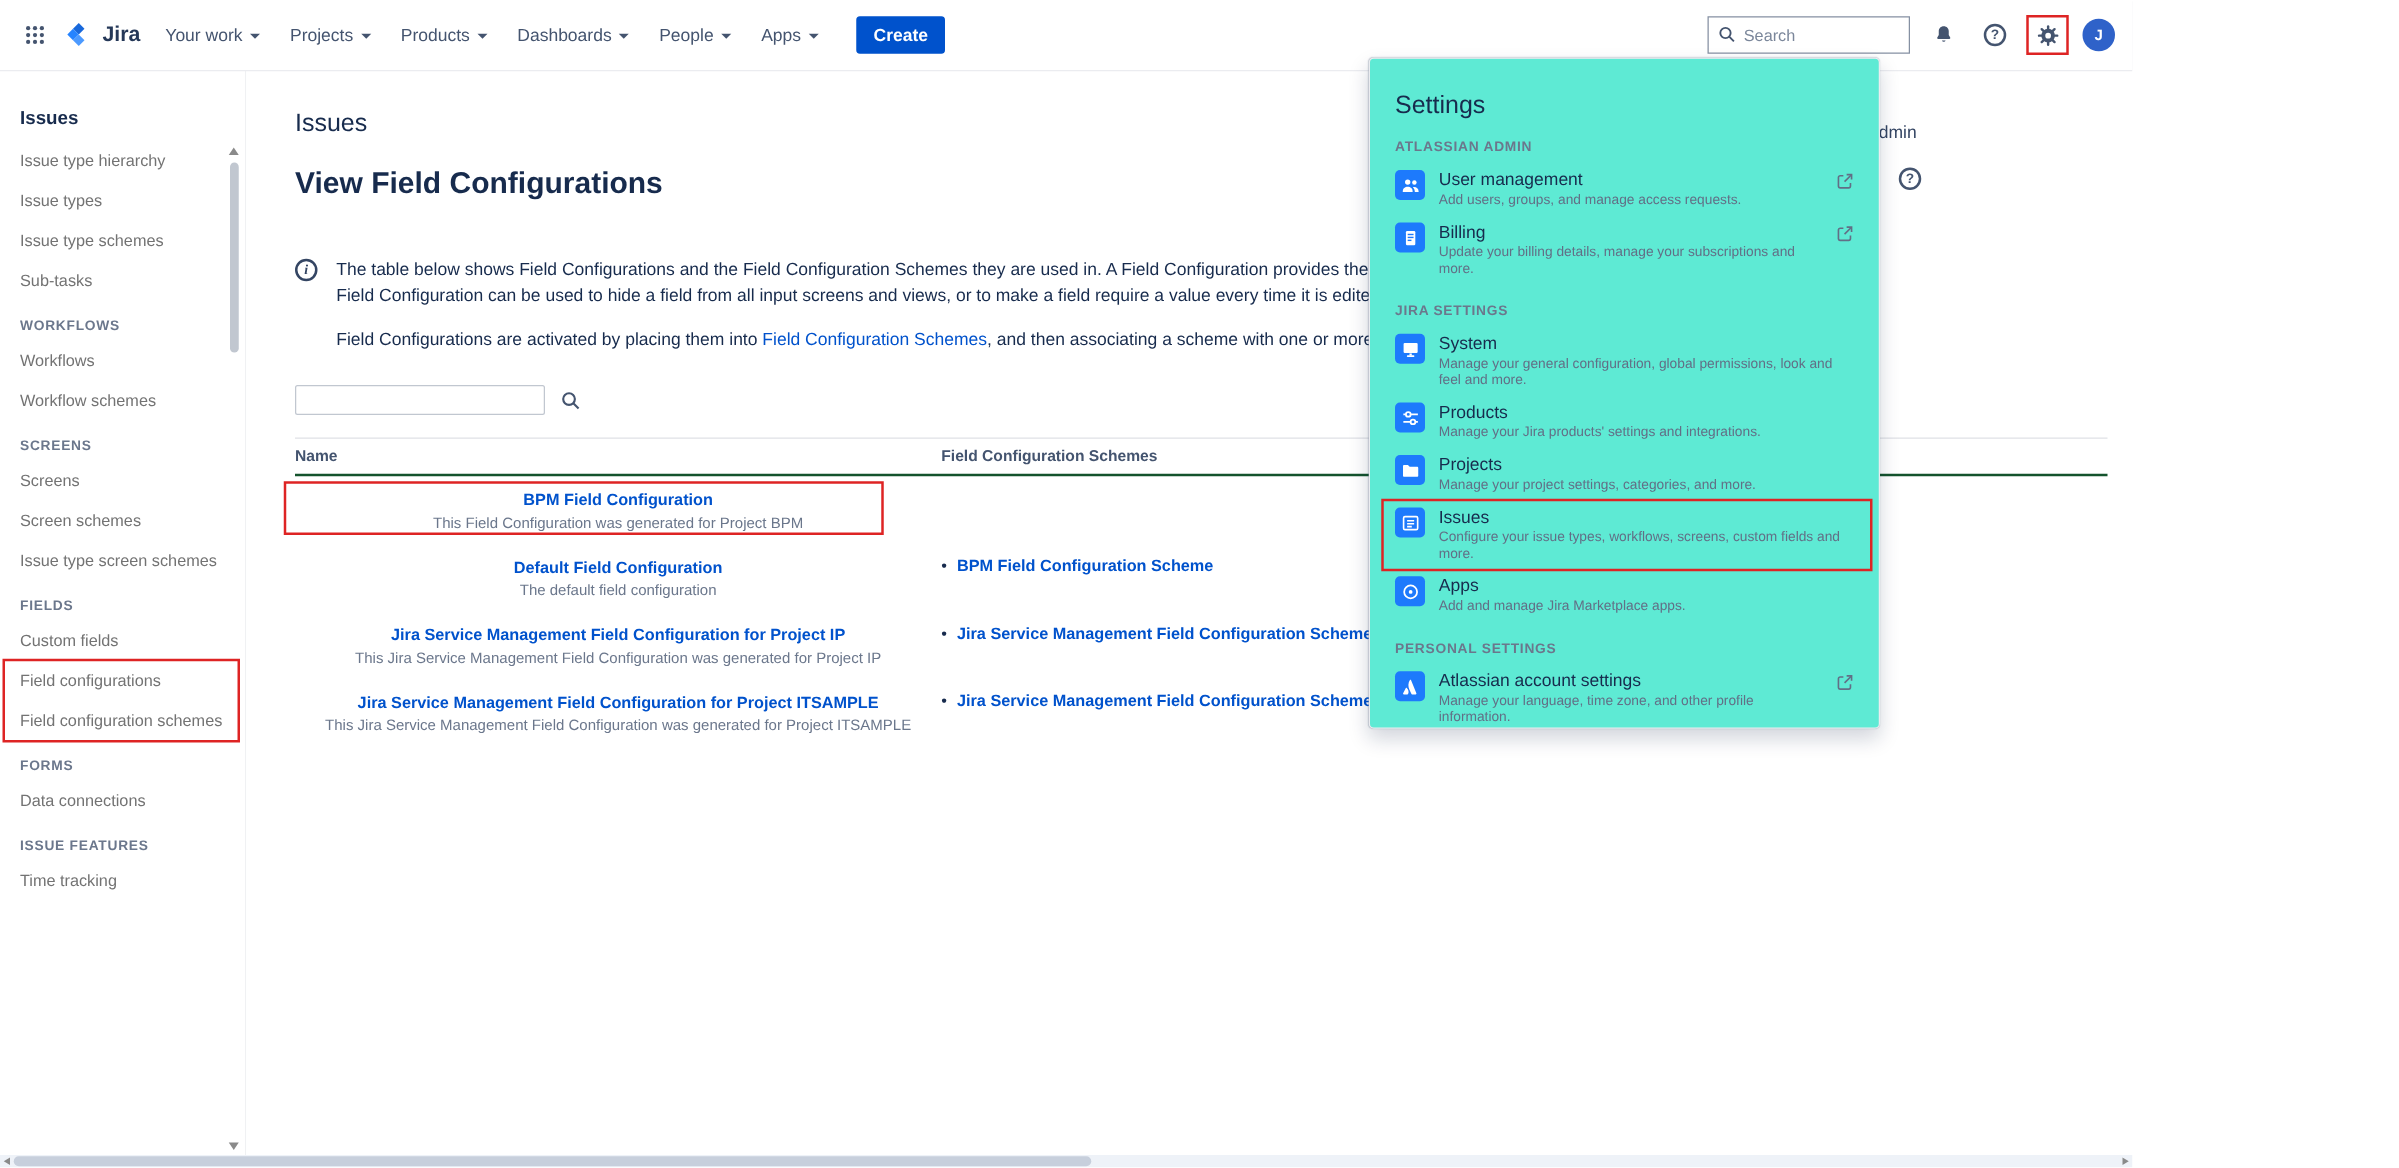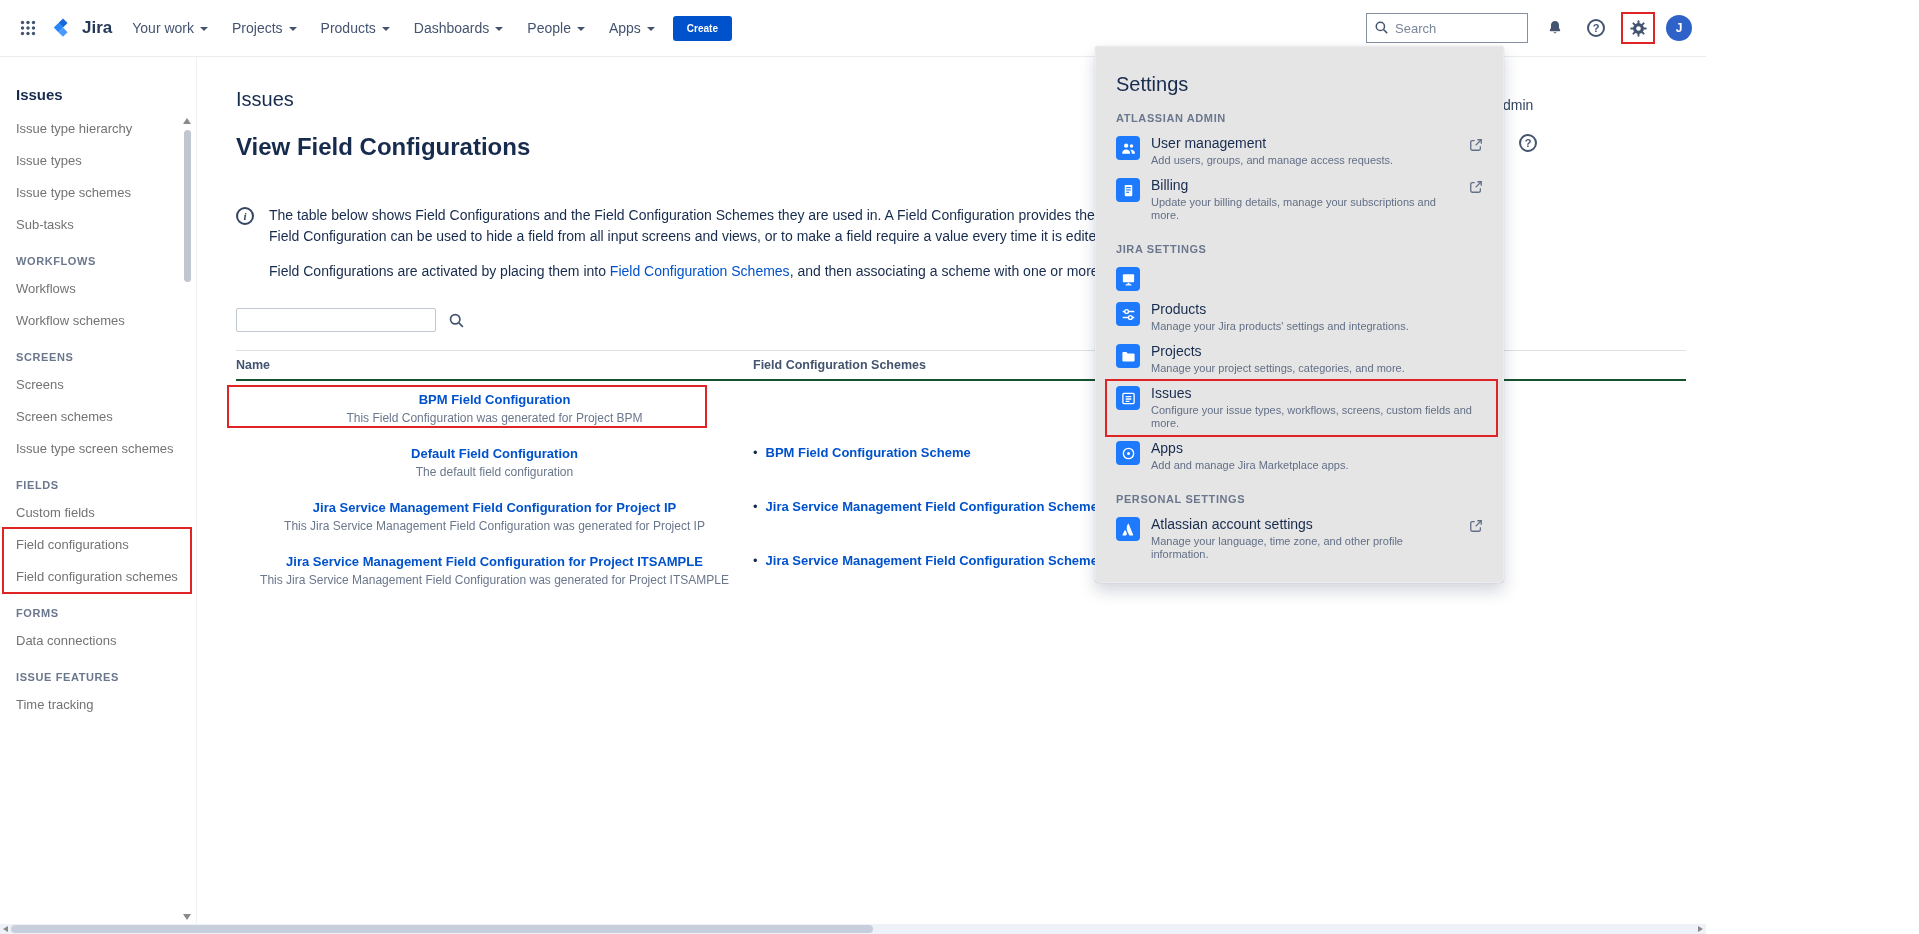--- a/index.html
+++ b/index.html
@@ -9,22 +9,22 @@
   .page { position:relative; width:1706px; height:934px; overflow:hidden; }
 
   
   .topnav { position:absolute; top:0; left:0; right:0; height:56px; background:#fff;
             display:flex; align-items:center; padding:0 14px; box-shadow:0 1px 0 #ebecf0; z-index:20; }
   .nav-left { display:flex; align-items:center; gap:4px; }
   .grid-btn, .logo { display:flex; align-items:center; gap:6px; padding:6px; cursor:pointer; }
   .logo-text { font-size:17px; font-weight:700; color:#253858; margin-left:2px; }
   .nav-item { display:flex; align-items:center; gap:6px; color:#44546F; font-size:14px; padding:8px 10px; border-radius:3px; cursor:pointer; }
   .chev { width:0; height:0; border-left:4px solid transparent; border-right:4px solid transparent; border-top:4.5px solid #44546F; margin-top:2px; }
-  .create-btn { background:#0052CC; color:#fff; border:none; font-family:inherit; font-size:10px; font-weight:600;
-                padding:7px 14px; border-radius:3px; margin-left:4px; cursor:pointer; }
+  .create-btn { background:#0052CC; color:#fff; border:none; font-family:inherit; font-size:14px; font-weight:600;
+                padding:7px 14px; border-radius:3px; margin-left:16px; cursor:pointer; }
   .nav-right { margin-left:auto; display:flex; align-items:center; gap:13px; }
   .search-wrap { position:relative; }
   .search-wrap svg { position:absolute; left:8px; top:7px; }
   .nav-search { width:162px; height:30px; border:1px solid #8590a2; border-radius:0; padding:0 8px 0 28px;
                 font-family:inherit; font-size:13px; color:#172B4D; background:#fff; }
   .nav-search::placeholder { color:#7a869a; }
   .icon-btn { display:flex; align-items:center; justify-content:center; width:28px; height:28px; cursor:pointer; }
   .circle-q { width:18px; height:18px; border:2px solid #44546F; border-radius:50%; display:flex; align-items:center; justify-content:center;
               font-size:11px; font-weight:700; color:#44546F; }
   .gear-wrap { position:relative; display:flex; align-items:center; justify-content:center; width:30px; height:28px; cursor:pointer; }
@@ -76,21 +76,21 @@
   .t-name { width:517px; position:relative; }
   .t-name a { font-size:13px; font-weight:700; color:#0052CC; cursor:pointer; }
   .t-desc { font-size:12px; color:#6B778C; margin-top:4px; line-height:15px; }
   .t-schemes { flex:1; display:flex; align-items:flex-start; gap:8px; white-space:nowrap; overflow:hidden; }
   .t-schemes .bullet { color:#172B4D; font-size:13px; line-height:16px; }
   .t-schemes a { font-size:13px; font-weight:600; color:#0052CC; cursor:pointer; }
   .annotated-row::after { content:""; position:absolute; left:-9px; right:46px; top:-6px; bottom:-2px;
                           border:2px solid #DE2424; pointer-events:none; }
 
   
-  .settings-panel { position:absolute; top:46px; left:1095px; width:409px; height:537px; background:#e5e5e5; z-index:50;
+  .settings-panel { position:absolute; top:46px; left:1095px; width:409px; height:537px; background:#5eead4; z-index:50;
                     border:1px solid #ebecf0; border-radius:4px; box-shadow:0 8px 16px rgba(9,30,66,.18), 0 0 1px rgba(9,30,66,.25);
                     padding:26px 20px 10px 20px; overflow:hidden; }
   .sp-title { font-size:20px; font-weight:500; color:#172B4D; margin-bottom:6px; }
   .s-head { font-size:11px; font-weight:700; letter-spacing:.6px; color:#6B778C; margin:16px 0 7px 0; }
   .s-item { display:flex; align-items:flex-start; gap:11px; padding:4px 6px 5px 6px; margin:0 -6px 1px -6px; border-radius:3px; cursor:pointer; position:relative; }
   .tile { flex:0 0 auto; width:24px; height:24px; border-radius:4px; background:#1D7AFC; display:flex; align-items:center; justify-content:center; margin-top:1px; }
   .s-txt { display:flex; flex-direction:column; gap:2px; }
   .s-title { font-size:14px; color:#172B4D; line-height:17px; }
   .s-desc { font-size:11px; color:#626F86; line-height:13px; }
   .ext { margin-left:auto; margin-top:3px; flex:0 0 auto; }
@@ -366,20 +366,24 @@
     <div class="s-head">JIRA SETTINGS</div>
 
     <div class="s-item">
       <span class="tile">
         <svg width="15" height="15" viewBox="0 0 16 16" fill="#fff">
             <rect x="2" y="2.5" width="12" height="8.5" rx="1"></rect>
             <rect x="7" y="11.5" width="2" height="1.8"></rect>
             <rect x="4.8" y="13.1" width="6.4" height="1.3" rx=".6"></rect>
           </svg>
       </span>
+      <span class="s-txt">
+        <span class="s-title">System</span>
+        <span class="s-desc">Manage your general configuration, global permissions, look and feel and more.</span>
+      </span>
     </div>
 
     <div class="s-item">
       <span class="tile">
         <svg width="15" height="15" viewBox="0 0 16 16" fill="none" stroke="#fff" stroke-width="1.5">
             <path d="M1.8 4.8h12.4M1.8 11.2h12.4"></path>
             <circle cx="6" cy="4.8" r="2" fill="#1D7AFC"></circle>
             <circle cx="10" cy="11.2" r="2" fill="#1D7AFC"></circle>
           </svg>
       </span>

